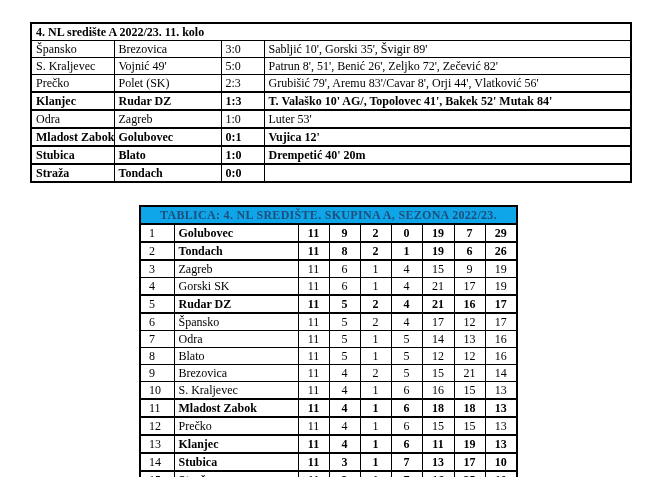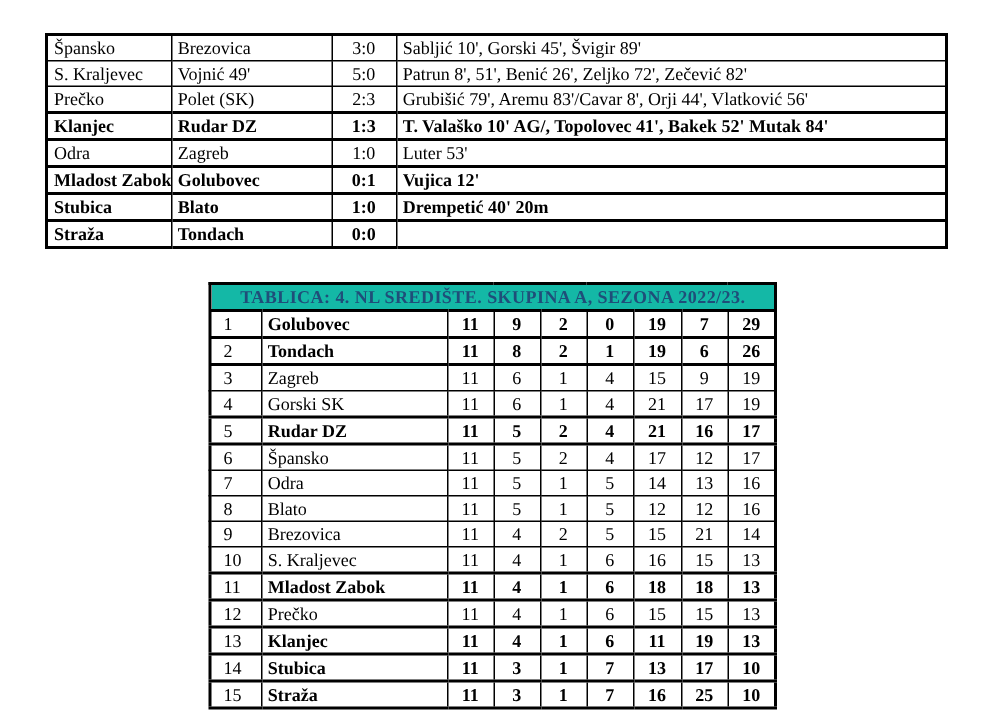--- a/index.html
+++ b/index.html
@@ -30,36 +30,36 @@
   .results-table {
     margin: 22px 0 0 30px;
     width: 600px;
     border: 2px solid #000;
   }
   .results-table .title-cell {
     font-weight: bold;
     text-align: left;
     border-bottom: 1px solid #000;
   }
-  .results-table td.score { text-align: center; }
+  .results-table td.score { }
   .results-table tr.bold-row td {
     font-weight: bold;
     border-top-width: 2px;
     border-bottom-width: 2px;
   }
   
   .standings-table {
     margin: 22px 0 0 139px;
     width: 379px;
     border: 2px solid #000;
   }
   .standings-table .title-cell {
     font-weight: bold;
     text-align: center;
-    background: #14b8a6;
+    background: #0ea5e9;
     letter-spacing: 0.3px;
   }
   .standings-table td.pos { padding-left: 8px; }
   .standings-table td.stat { text-align: center; }
   .standings-table tr.bold-row td.team,
   .standings-table tr.bold-row td.stat { font-weight: bold; }
   .standings-table tr.bold-row td {
     border-top-width: 2px;
     border-bottom-width: 2px;
   }
@@ -68,26 +68,29 @@
 <body>
 
 <table class="results-table">
   <colgroup>
     <col style="width:83px">
       <col style="width:107px">
       <col style="width:43px">
       <col style="width:367px">
   </colgroup>
   <tbody>
+    <tr>
+      <td class="title-cell" colspan="4">4. NL središte A 2022/23. 11. kolo</td>
+    </tr>
 
   <tr>
         <td>Špansko</td>
         <td>Brezovica</td>
         <td class="score">3:0</td>
-        <td>Sabljić 10', Gorski 45', Švigir 89'</td>
+        <td>Sabljić 10', Gorski 35', Švigir 89'</td>
       </tr>
       <tr>
         <td>S. Kraljevec</td>
         <td>Vojnić 49'</td>
         <td class="score">5:0</td>
         <td>Patrun 8', 51', Benić 26', Zeljko 72', Zečević 82'</td>
       </tr>
       <tr>
         <td>Prečko</td>
         <td>Polet (SK)</td>

